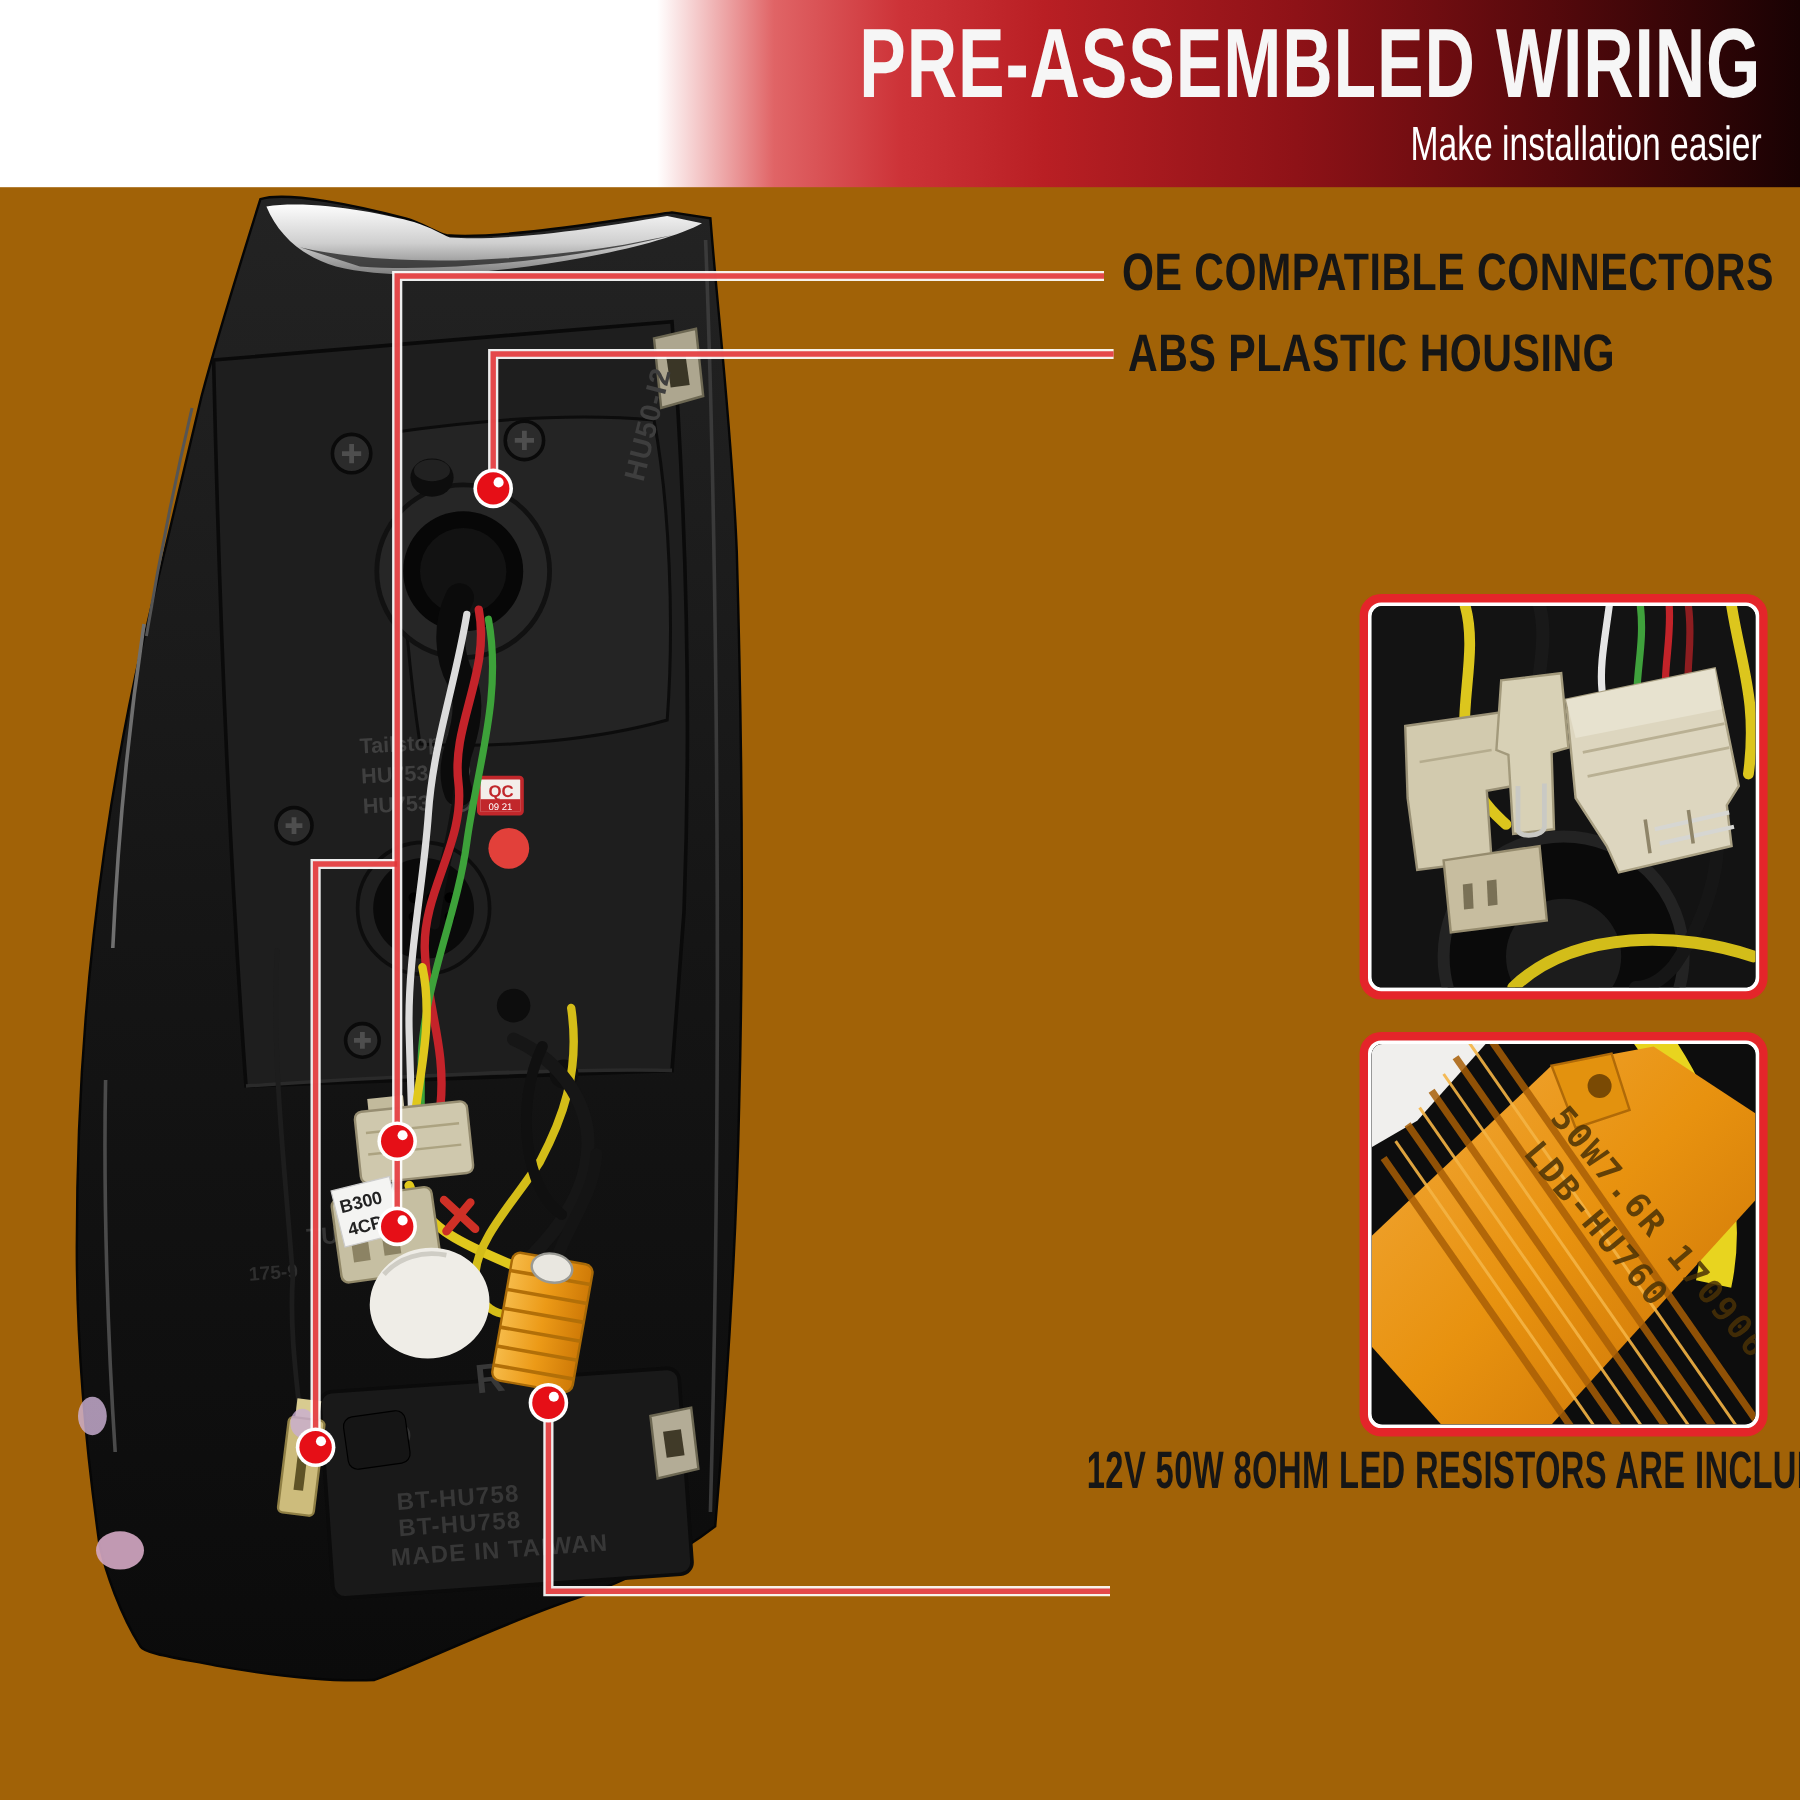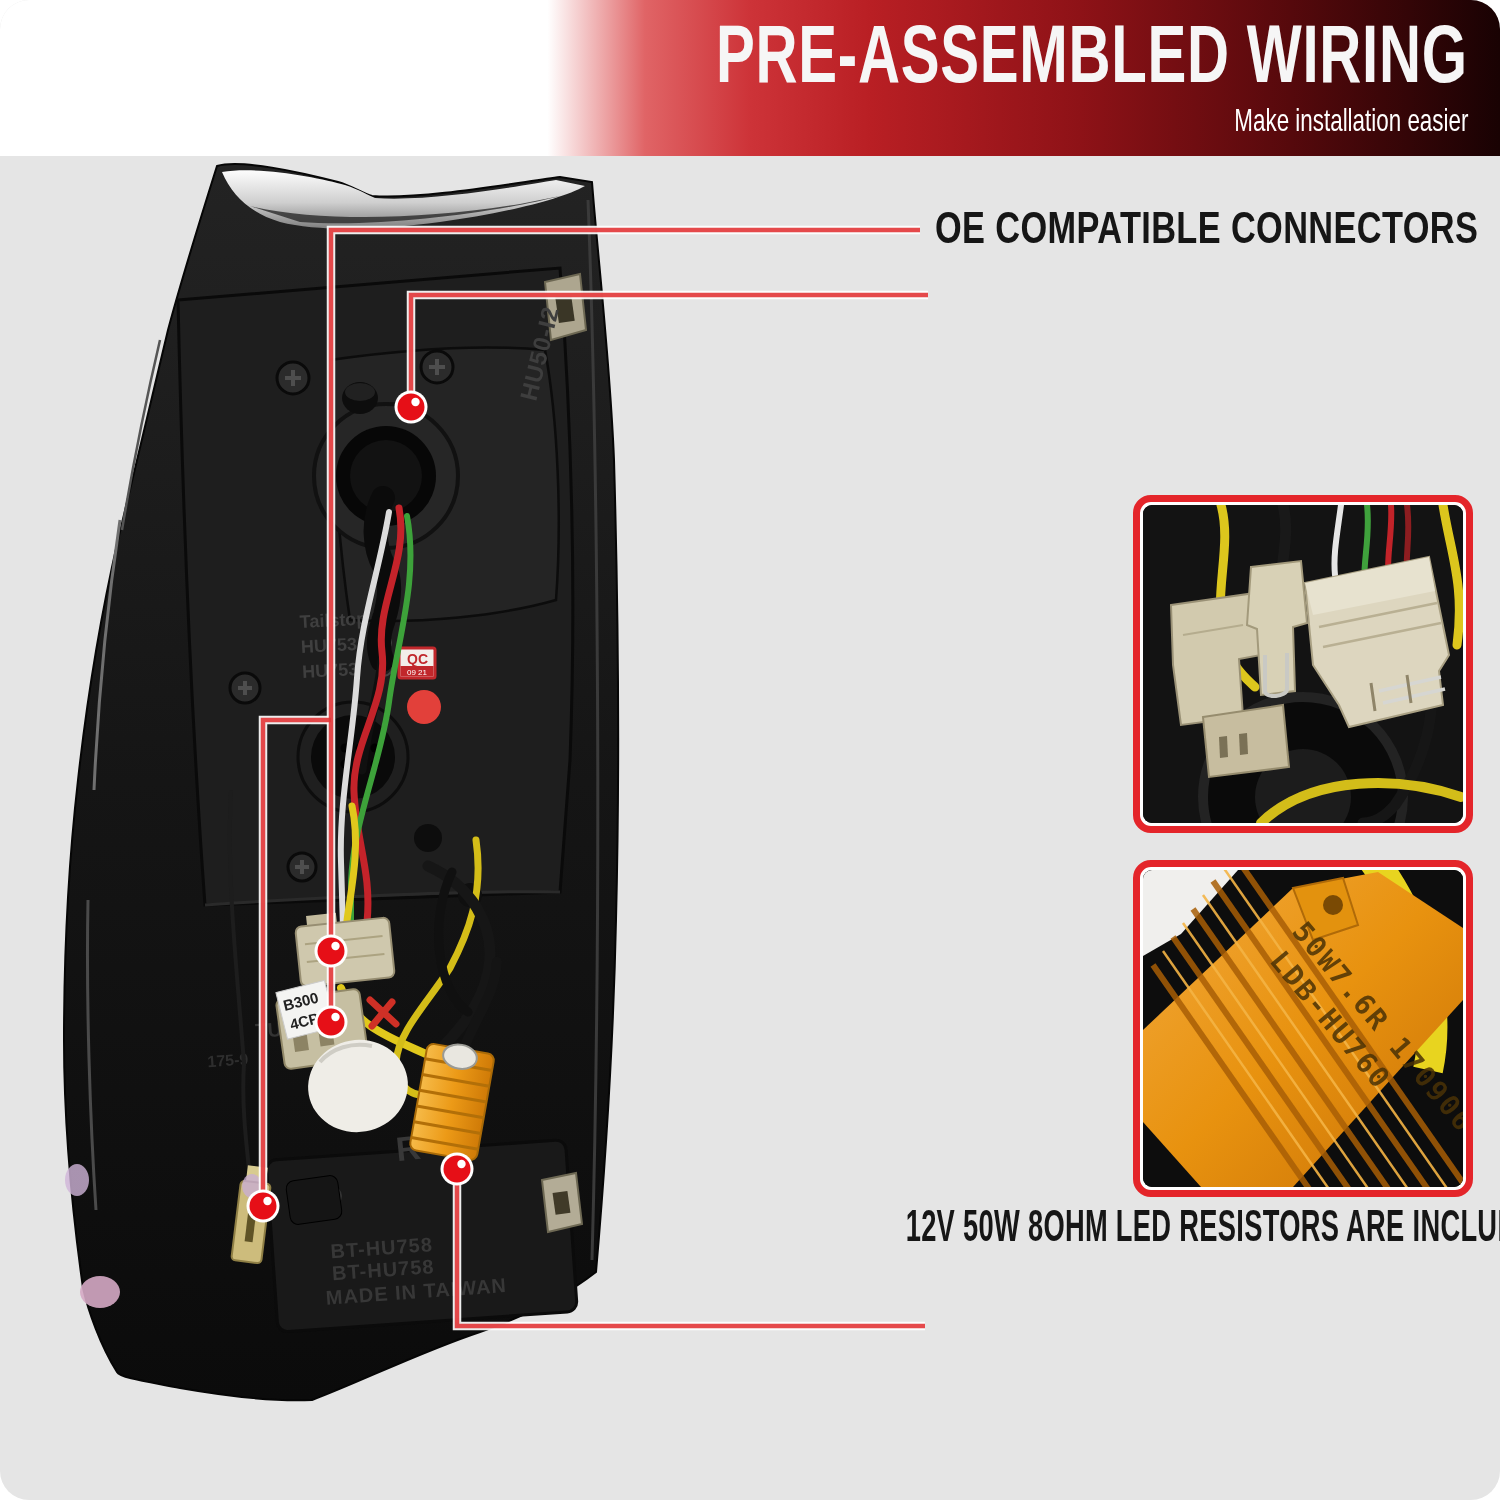--- a/index.html
+++ b/index.html
@@ -1,24 +1,24 @@
 <!DOCTYPE html>
 <html><head>
 <meta charset="utf-8">
 <style>
   html,body{margin:0;padding:0;background:#fff;}
   body{width:1500px;height:1500px;font-family:"Liberation Sans",sans-serif;}
-  .canvas{position:relative;width:1500px;height:1500px;overflow:hidden;background:#e5e5e5;border-radius:29px;}
+  .canvas{position:relative;width:1500px;height:1500px;overflow:hidden;background:#a16207;}
 
   
   .header-band{position:absolute;left:0;top:0;width:1500px;height:156px;
     background:linear-gradient(90deg,#ffffff 0%,#ffffff 36.5%,#e06466 43%,#cd3338 50%,#b91f24 58%,#8e1217 72%,#56090c 86%,#190203 100%);}
   .hdr-title{position:absolute;right:32px;top:6px;line-height:96px;font-size:82px;font-weight:700;color:#f6f6f6;white-space:nowrap;}
   .hdr-title>span{display:inline-block;transform:scaleX(.71);transform-origin:right center;letter-spacing:1px;}
-  .hdr-sub{position:absolute;right:32px;top:98px;line-height:44px;font-size:32px;font-weight:400;color:#ffffff;white-space:nowrap;}
+  .hdr-sub{position:absolute;right:32px;top:98px;line-height:44px;font-size:40px;font-weight:400;color:#ffffff;white-space:nowrap;}
   .hdr-sub>span{display:inline-block;transform:scaleX(.70);transform-origin:right center;}
 
   
   .label{position:absolute;font-size:44px;line-height:52px;font-weight:700;color:#161616;white-space:nowrap;}
   .label>span{display:inline-block;transform:scaleX(.78);transform-origin:left center;letter-spacing:0.5px;}
   .label-oe{left:935px;top:202px;}
   .label-abs{left:940px;top:269px;}
   .label-led{left:936px;top:1299px;}
   .label-note{left:620px;top:1200px;width:880px;text-align:center;font-size:44px;}
   .label-note>span{transform:scaleX(.62);transform-origin:center center;}
@@ -260,20 +260,21 @@
         </g>
       <g transform="translate(457,1169)">
           <circle r="16.5" fill="#fff"></circle>
           <circle r="13.5" fill="#e60f17"></circle>
           <circle cx="4.5" cy="-5" r="4.2" fill="#fff"></circle>
         </g>
     </g>
   </svg>
 
   <div class="label label-oe"><span>OE COMPATIBLE CONNECTORS</span></div>
+  <div class="label label-abs"><span>ABS PLASTIC HOUSING</span></div>
   <div class="label label-note"><span>12V 50W 8OHM LED RESISTORS ARE INCLUDED FOR INSTALLATION.</span></div>
 
   <div class="inset inset-1">
     <div class="inset-clip">
       <svg width="320" height="318" viewBox="0 0 320 318">
         <rect width="320" height="318" fill="#131313"></rect>
         <circle cx="160" cy="292" r="100" fill="#0a0a0a" stroke="#232323" stroke-width="10"></circle>
         <circle cx="160" cy="292" r="48" fill="#1c1c1c"></circle>
         <g fill="none" stroke-linecap="round">
           <path d="M78,0 C92,50 60,110 92,160 C100,172 108,178 112,182" stroke="#dcc61d" stroke-width="9"></path>

